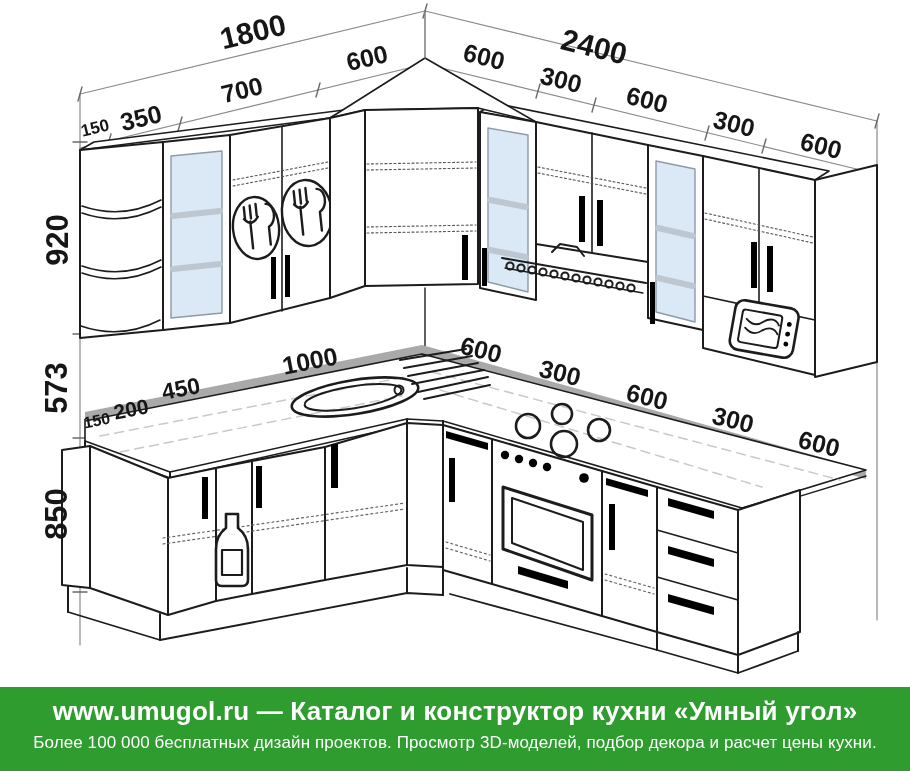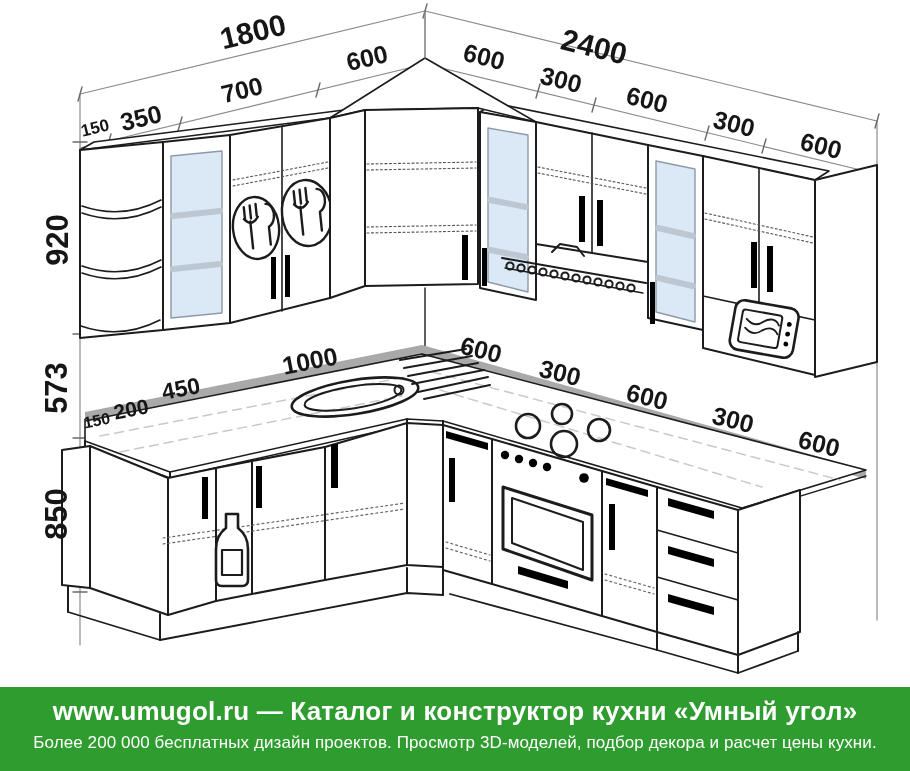--- a/index.html
+++ b/index.html
@@ -304,16 +304,16 @@
   <div class="dim" style="left:97px;top:421px;font-size:16px;transform:translate(-50%,-50%) rotate(-11deg);">150</div>
 
   <div class="dim" style="left:481px;top:350px;font-size:25px;transform:translate(-50%,-50%) rotate(14deg);">600</div>
   <div class="dim" style="left:560px;top:373px;font-size:25px;transform:translate(-50%,-50%) rotate(14deg);">300</div>
   <div class="dim" style="left:647px;top:397px;font-size:25px;transform:translate(-50%,-50%) rotate(14deg);">600</div>
   <div class="dim" style="left:733px;top:420px;font-size:25px;transform:translate(-50%,-50%) rotate(14deg);">300</div>
   <div class="dim" style="left:819px;top:444px;font-size:25px;transform:translate(-50%,-50%) rotate(14deg);">600</div>
 
   <div class="footer">
     <div class="f1">www.umugol.ru — Каталог и конструктор кухни «Умный угол»</div>
-    <div class="f2">Более 200 000 бесплатных дизайн проектов. Просмотр 3D-моделей, подбор декора и расчет цены кухни.</div>
+    <div class="f2">Более 100 000 бесплатных дизайн проектов. Просмотр 3D-моделей, подбор декора и расчет цены кухни.</div>
   </div>
 
 </div>
 
 </body></html>

